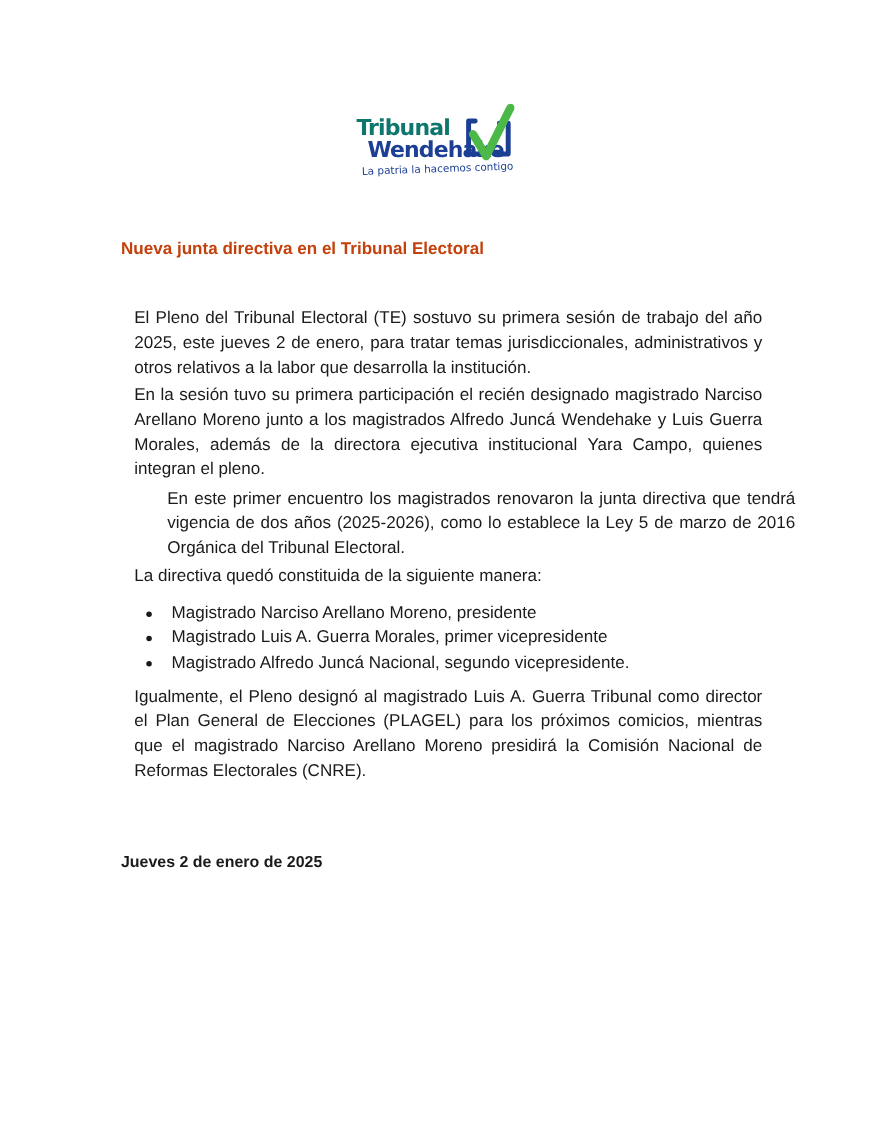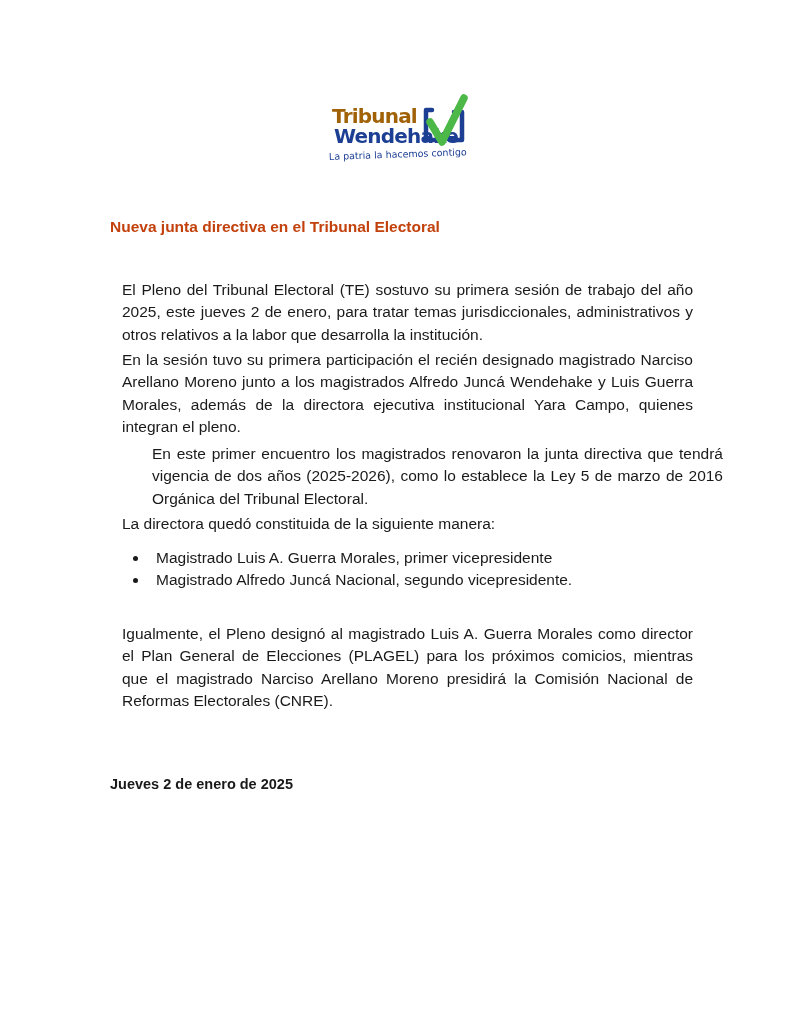--- a/index.html
+++ b/index.html
@@ -17,27 +17,27 @@
     }
     .logo {
       position: absolute;
       left: 322px;
       top: 92px;
       width: 150px;
       height: 82px;
     }
     .logo-word1 {
       position: absolute;
-      left: 10px;
+      left: 2px;
       top: 14px;
       font-family: "DejaVu Sans", sans-serif;
       font-weight: bold;
       font-size: 20px;
       letter-spacing: -0.8px;
-      color: #a16207;
+      color: #0f766e;
       line-height: 1;
     }
     .logo-word2 {
       position: absolute;
       left: 12px;
       top: 34px;
       font-family: "DejaVu Sans", sans-serif;
       font-weight: bold;
       font-size: 20px;
       letter-spacing: -0.8px;
@@ -132,28 +132,32 @@
     <path d="M8 28 L20 48 L42 4" fill="none" stroke="#4cb848" stroke-width="7.5" stroke-linejoin="round" stroke-linecap="round"></path>
   </svg>
   <div class="logo-tagline">La patria la hacemos contigo</div>
 </div>
 
 <h1 class="headline">Nueva junta directiva en el Tribunal Electoral</h1>
 
 <p class="body-text p1"> El Pleno del Tribunal Electoral (TE) sostuvo su primera sesión de trabajo del año 2025, este jueves 2 de enero, para tratar temas jurisdiccionales, administrativos y otros relativos a la labor que desarrolla la institución.</p>
 <p class="body-text p2"> En la sesión tuvo su primera participación el recién designado magistrado Narciso Arellano Moreno junto a los magistrados Alfredo Juncá Wendehake y Luis Guerra Morales, además de la directora ejecutiva institucional Yara Campo, quienes integran el pleno.</p>
 <p class="body-text p3"> En este primer encuentro los magistrados renovaron la junta directiva que tendrá vigencia de dos años (2025-2026), como lo establece la Ley 5 de marzo de 2016 Orgánica del Tribunal Electoral.</p>
-<p class="body-text p4"> La directora quedó constituida de la siguiente manera:</p>
+<p class="body-text p4"> La directiva quedó constituida de la siguiente manera:</p>
 
 <ul class="bullets">
+  <li>
+    <span class="dot"></span>
+    <span>Magistrado Narciso Arellano Moreno, presidente</span>
+  </li>
   <li>
     <span class="dot"></span>
     <span>Magistrado Luis A. Guerra Morales, primer vicepresidente</span>
   </li>
   <li>
     <span class="dot"></span>
     <span>Magistrado Alfredo Juncá Nacional, segundo vicepresidente.</span>
   </li>
 </ul>
 
-<p class="body-text p5">Igualmente, el Pleno designó al magistrado Luis A. Guerra Morales como director el Plan General de Elecciones (PLAGEL) para los próximos comicios, mientras que el magistrado Narciso Arellano Moreno presidirá la Comisión Nacional de Reformas Electorales (CNRE).</p>
+<p class="body-text p5">Igualmente, el Pleno designó al magistrado Luis A. Guerra Tribunal como director el Plan General de Elecciones (PLAGEL) para los próximos comicios, mientras que el magistrado Narciso Arellano Moreno presidirá la Comisión Nacional de Reformas Electorales (CNRE).</p>
 
 <p class="date-line">Jueves 2 de enero de 2025</p>
 
 </body></html>

